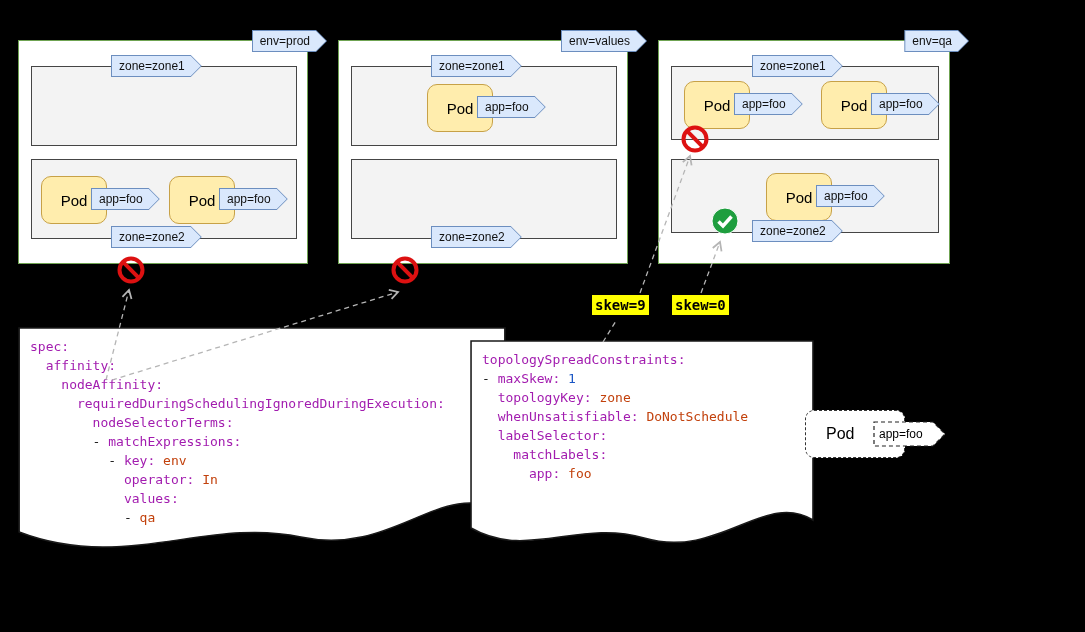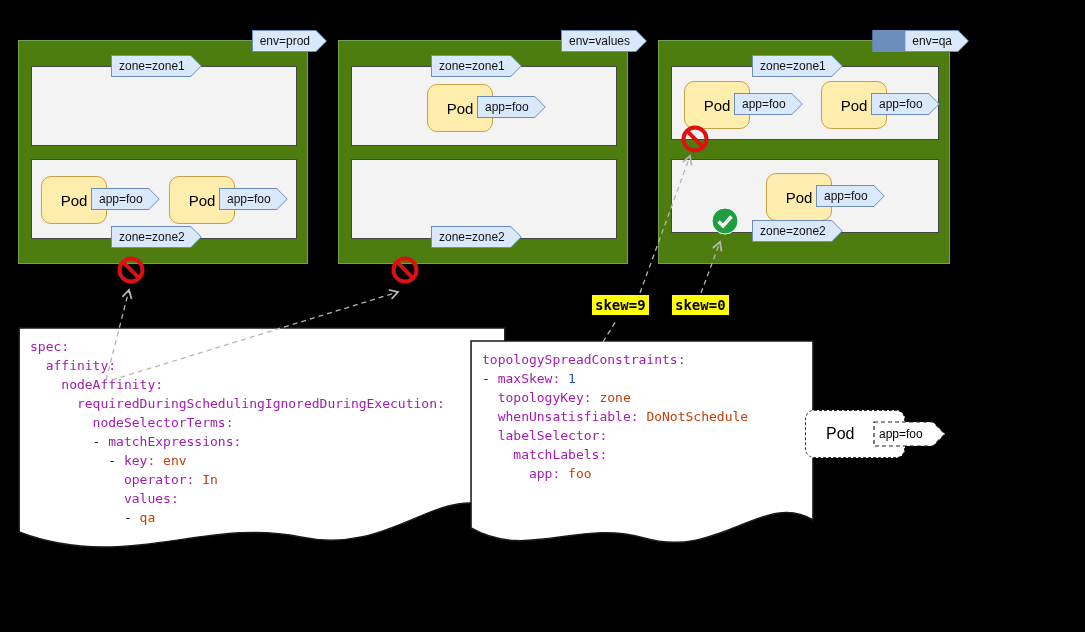--- a/index.html
+++ b/index.html
@@ -1,21 +1,21 @@
 <!DOCTYPE html>
 <html><head>
 <meta charset="utf-8">
 <style>
   html,body{margin:0;padding:0;background:#000;}
   .stage{position:relative;width:1085px;height:632px;background:#000;overflow:hidden;
          font-family:"Liberation Sans",sans-serif;}
   .overlay{position:absolute;left:0;top:0;width:1085px;height:632px;z-index:40;pointer-events:none;}
   .overlay line{stroke:#b5b5b5;stroke-width:1.3;stroke-dasharray:5 4;}
 
-  .cluster{position:absolute;height:222px;background:#4d7c0f;border:1px solid #6fa352;z-index:10;}
+  .cluster{position:absolute;height:222px;background:#ffffff;border:1px solid #6fa352;z-index:10;}
   .zone{position:absolute;background:#f3f3f3;border:1px solid #454545;}
 
   .tag{position:absolute;display:inline-flex;background:#6c8ebf;z-index:15;
        clip-path:polygon(0 0,calc(100% - 11px) 0,100% 50%,calc(100% - 11px) 100%,0 100%);}
   .tag-inner{display:block;margin:1px;background:#dae8fc;color:#111;white-space:nowrap;
        font-size:12px;line-height:16px;padding:2px 16px 2px 7px;
        clip-path:polygon(0 0,calc(100% - 10px) 0,100% 50%,calc(100% - 10px) 100%,0 100%);}
 
   .pod{position:absolute;width:64px;height:46px;background:#ffedad;border:1.5px solid #c7a147;
        border-radius:10px;display:flex;align-items:center;justify-content:center;
@@ -107,21 +107,21 @@
   <div class="sym" style="left:391px;top:256px;">
     <svg viewBox="0 0 28 28">
         <circle cx="14" cy="14" r="11.5" fill="none" stroke="#dd1111" stroke-width="4"></circle>
         <line x1="6.2" y1="6.2" x2="21.8" y2="21.8" stroke="#dd1111" stroke-width="4"></line>
       </svg>
   </div>
 
   <div class="cluster" style="left:658px;top:40px;width:290px;">
     <div class="zone" style="left:12px;top:25px;width:266px;height:72px;"></div>
     <div class="zone" style="left:12px;top:118px;width:266px;height:72px;"></div>
-    <div class="tag" style="top:-11px;right:-20px;padding-left:32px;">
+    <div class="tag" style="top:-11px;right:-20px;">
         <span class="tag-inner">env=qa</span>
       </div>
     <div class="tag" style="left:93px;top:14px;">
         <span class="tag-inner">zone=zone1</span>
       </div>
     <div class="tag" style="left:93px;top:179px;">
         <span class="tag-inner">zone=zone2</span>
       </div>
     <div class="pod" style="left:25px;top:40px;">Pod</div>
     <div class="tag" style="left:75px;top:52px;">

